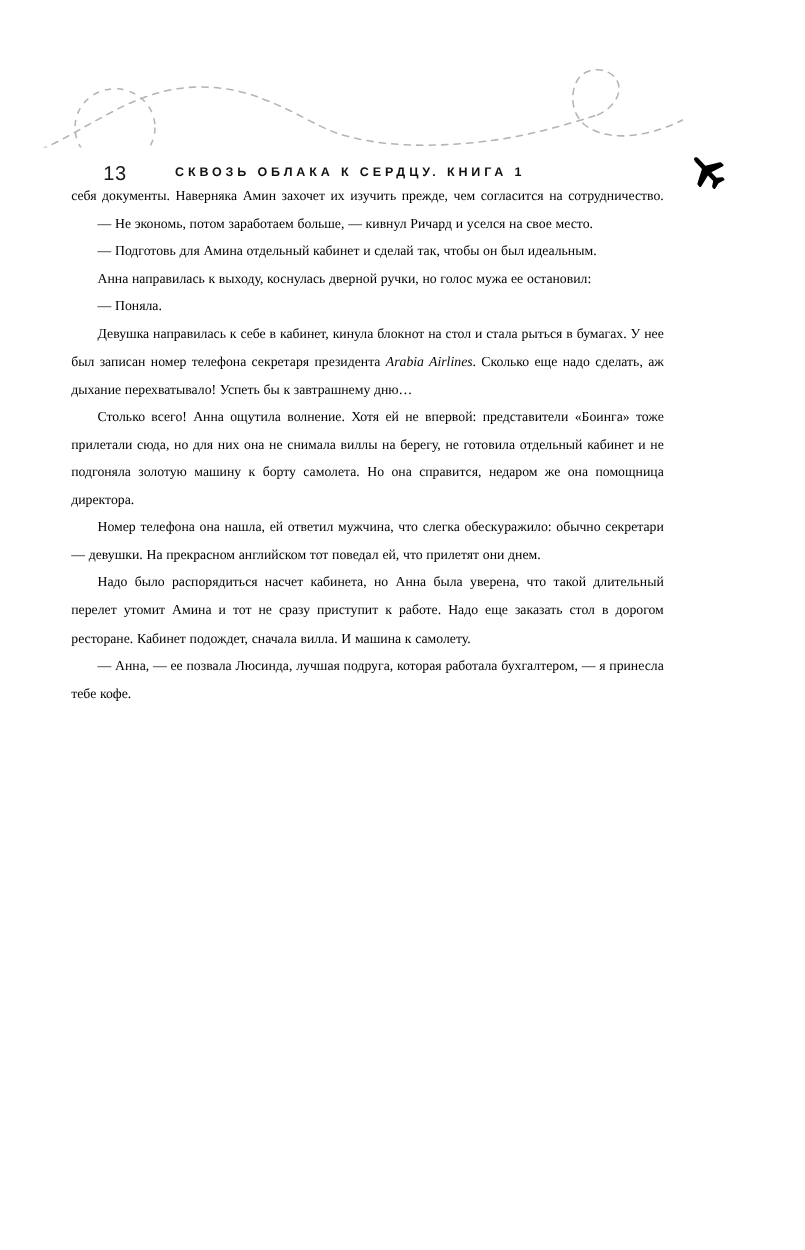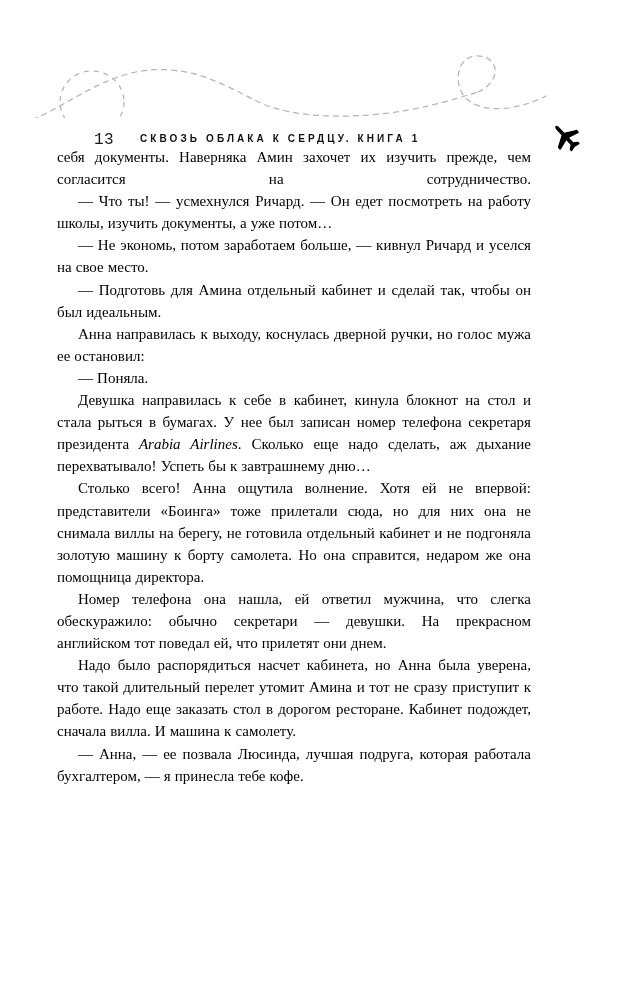--- a/index.html
+++ b/index.html
@@ -28,25 +28,25 @@
   .trail-svg {
     position: absolute;
     left: 0;
     top: 0;
     width: 644px;
     height: 70px;
     display: block;
   }
   .folio {
     position: absolute;
-    left: 84px;
+    left: 72px;
     top: 84px;
     width: 40px;
     text-align: center;
-    font-family: Liberation Mono, monospace;
+    font-family: Liberation Sans, sans-serif;
     font-size: 16px;
     font-weight: 400;
     color: #1a1a1a;
     letter-spacing: 0.5px;
     line-height: 1;
   }
   .running-title {
     position: absolute;
     left: 140px;
     top: 86px;
@@ -69,21 +69,21 @@
 
   
   .textblock {
     position: absolute;
     left: 57px;
     top: 146px;
     width: 474px;
   }
   p.para {
     margin: 0;
-    font-size: 15px;
+    font-size: 11px;
     line-height: 22.1px;
     color: #000000;
     text-align: justify;
     text-indent: 21px;
     hyphens: manual;
     -webkit-hyphens: manual;
     word-spacing: 0.02em;
   }
   p.para.noindent { text-indent: 0; }
   p.para .it { font-style: italic; }
@@ -123,21 +123,20 @@
         </g>
       </svg>
     </div>
 
     <div class="folio">13</div>
     <div class="running-title">СКВОЗЬ ОБЛАКА К СЕРДЦУ. КНИГА 1</div>
   </div>
 
   <div class="textblock">
     <p class="para noindent lastjust">себя документы. Наверняка Амин захочет их изучить преж­де, чем согласится на сотрудничество.</p>
-    <p class="para">— Что ты! — усмехнулся Ричард. — Он едет посмотреть на работу школы, изучить документы, а уже потом…</p>
     <p class="para">— Не экономь, потом заработаем больше, — кивнул Ричард и уселся на свое место.</p>
     <p class="para">— Подготовь для Амина отдельный кабинет и сделай так, чтобы он был идеальным.</p>
     <p class="para">Анна направилась к выходу, коснулась дверной ручки, но голос мужа ее остановил:</p>
     <p class="para">— Поняла.</p>
     <p class="para">
       <span>Девушка направилась к себе в кабинет, кинула блокнот на стол и стала рыться в бумагах. У нее был записан номер телефона секретаря президента </span><span class="it">Arabia Airlines</span><span>. Сколько еще надо сделать, аж дыхание перехватывало! Успеть бы к завтрашнему дню…</span>
     </p>
     <p class="para">Столько всего! Анна ощутила волнение. Хотя ей не впервой: представители «Боинга» тоже прилетали сюда, но для них она не снимала виллы на берегу, не готовила отдельный кабинет и не подгоняла золотую машину к борту самолета. Но она справится, недаром же она помощница директора.</p>
     <p class="para">Номер телефона она нашла, ей ответил мужчина, что слегка обескуражило: обычно секретари — девушки. На прекрасном английском тот поведал ей, что прилетят они днем.</p>
     <p class="para">Надо было распорядиться насчет кабинета, но Анна была уверена, что такой длительный перелет утомит Амина и тот не сразу приступит к работе. Надо еще заказать стол в дорогом ресторане. Кабинет подождет, сначала вилла. И машина к самолету.</p>

